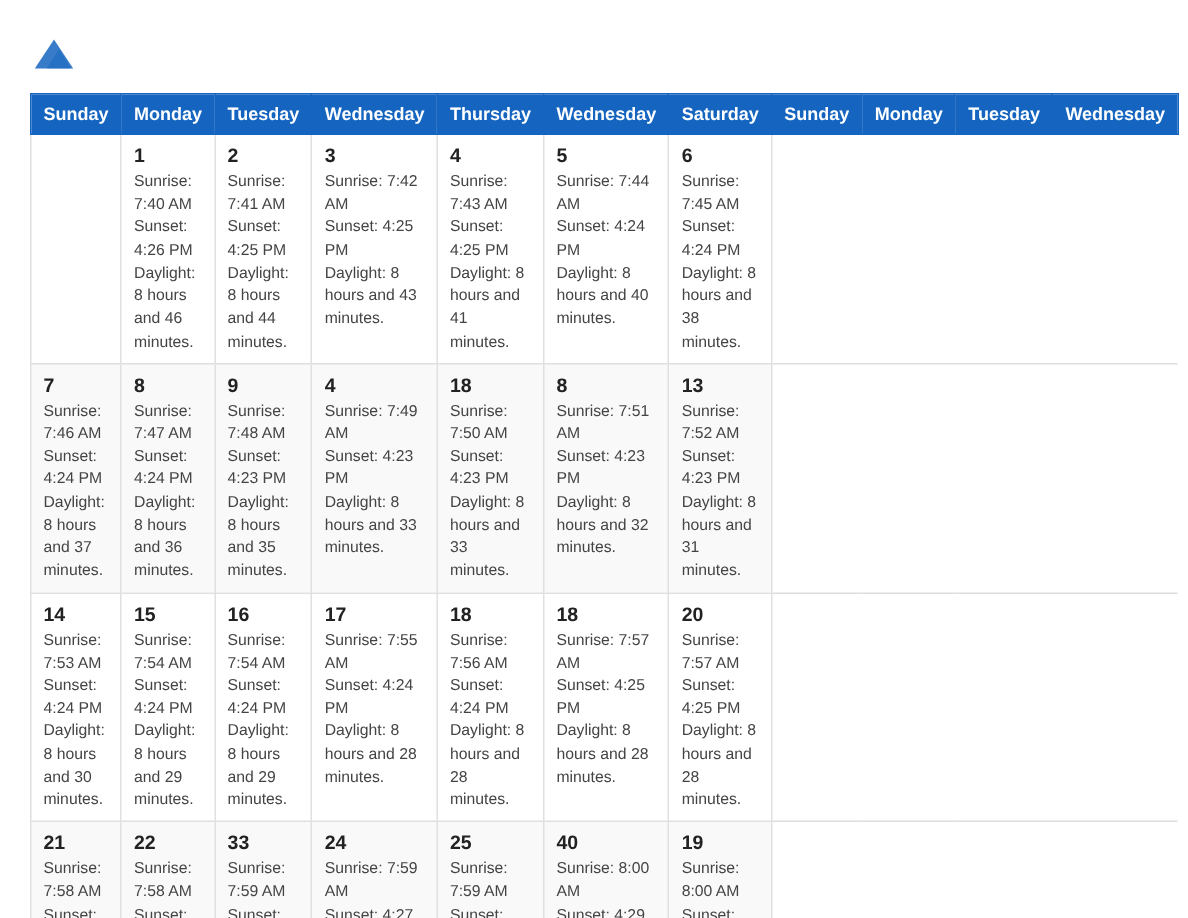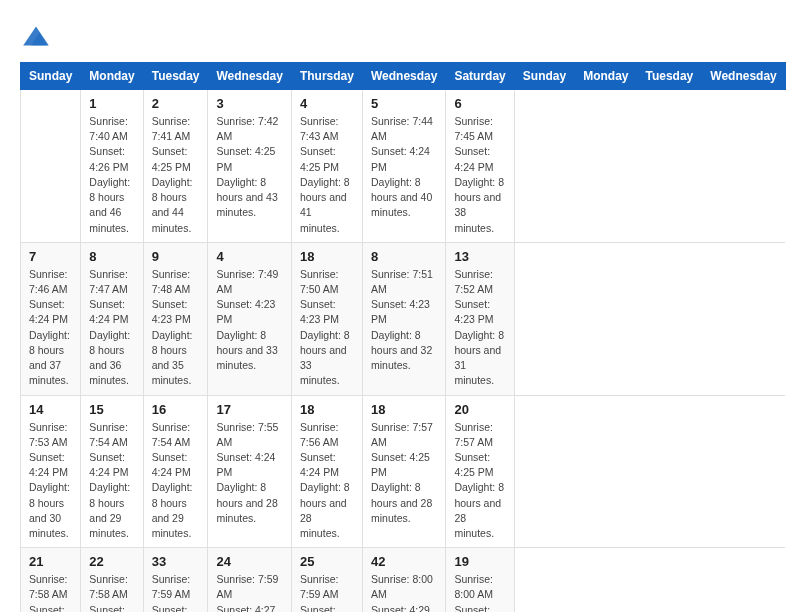--- a/index.html
+++ b/index.html
@@ -232,21 +232,21 @@
         </td>
         <td>
           <span class="day-number">24</span>
           <div class="day-info">Sunrise: 7:59 AM<br>Sunset: 4:27 PM<br>Daylight: 8 hours and 28 minutes.</div>
         </td>
         <td>
           <span class="day-number">25</span>
           <div class="day-info">Sunrise: 7:59 AM<br>Sunset: 4:28 PM<br>Daylight: 8 hours and 28 minutes.</div>
         </td>
         <td>
-          <span class="day-number">42</span>
+          <span class="day-number">40</span>
           <div class="day-info">Sunrise: 8:00 AM<br>Sunset: 4:29 PM<br>Daylight: 8 hours and 28 minutes.</div>
         </td>
         <td>
           <span class="day-number">19</span>
           <div class="day-info">Sunrise: 8:00 AM<br>Sunset: 4:29 PM<br>Daylight: 8 hours and 29 minutes.</div>
         </td>
       </tr>
     </tbody>
 </table>
 

